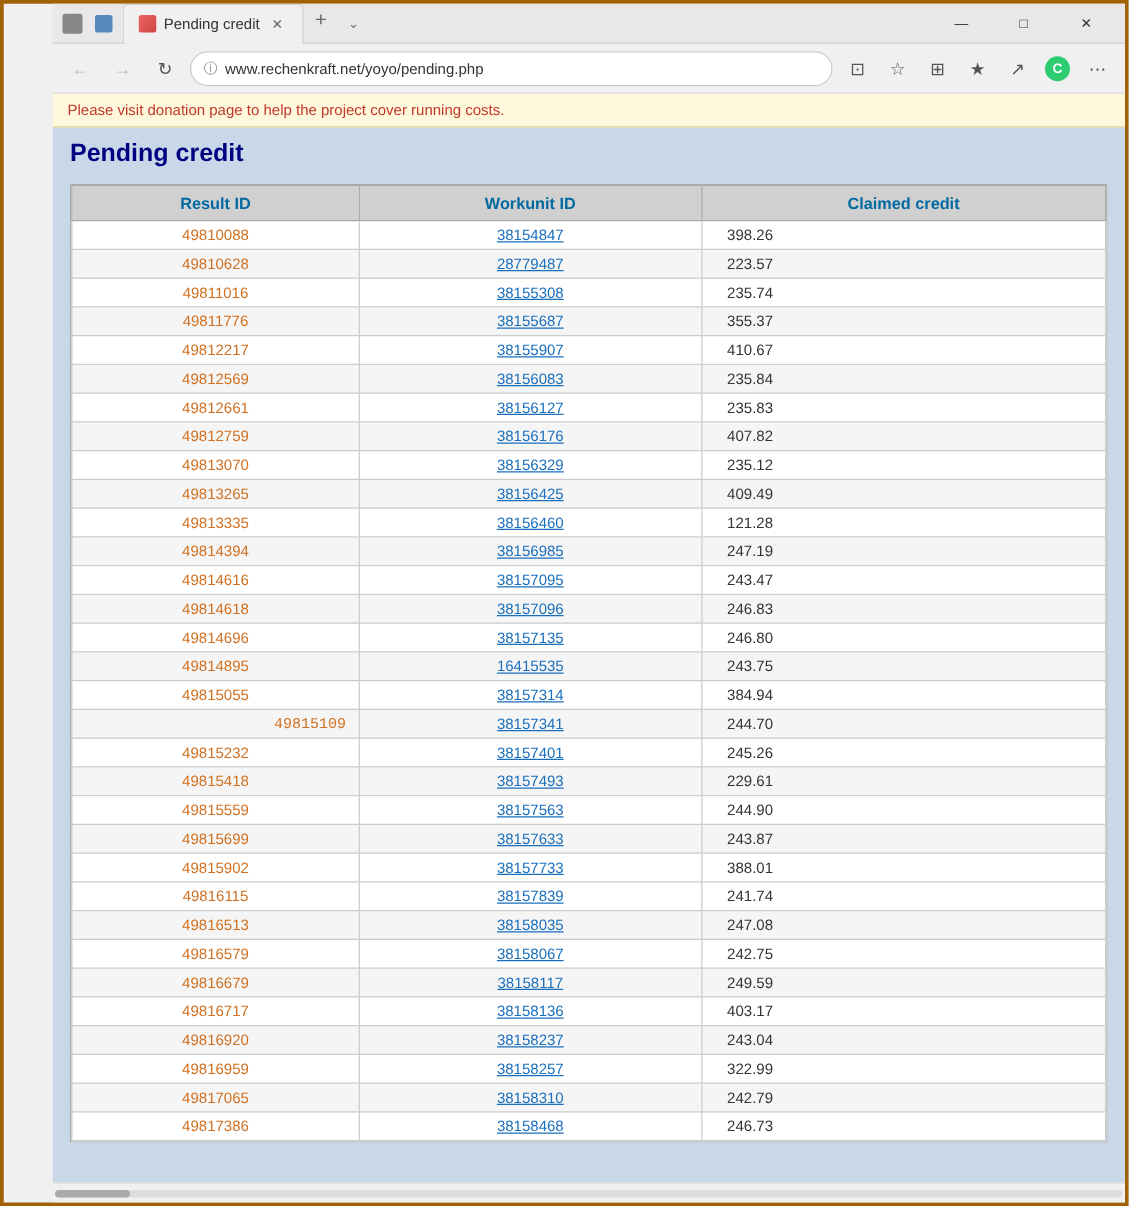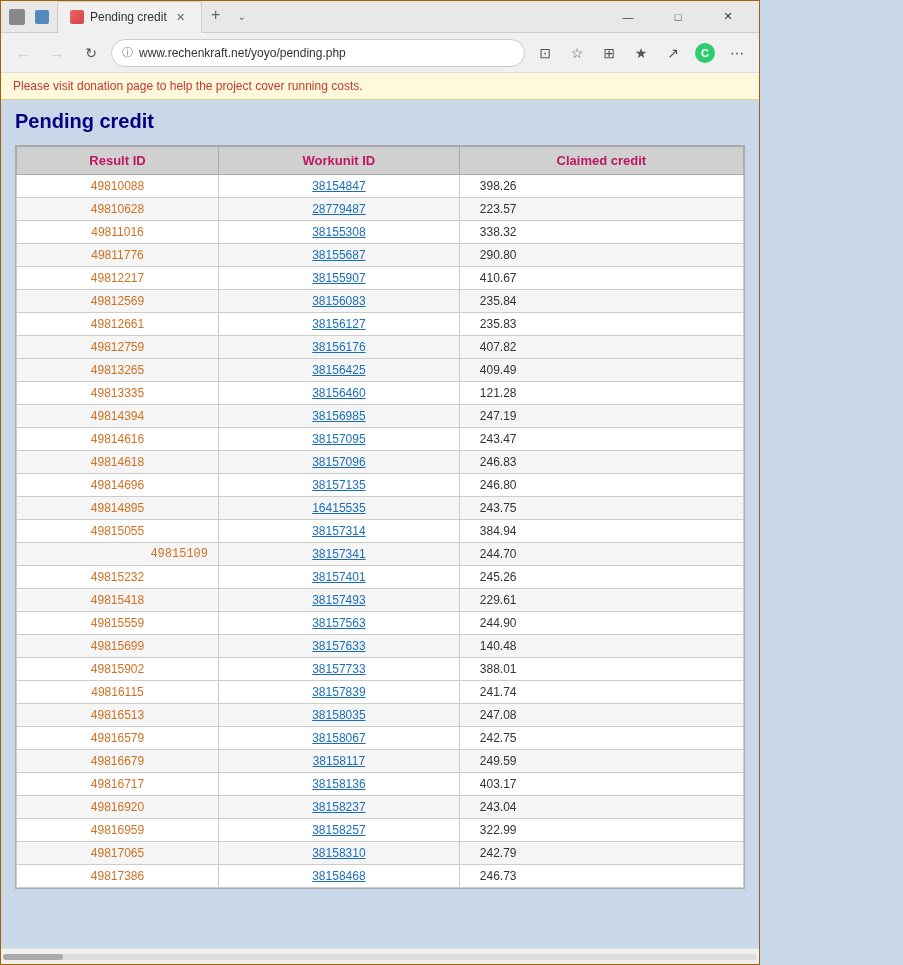--- a/index.html
+++ b/index.html
@@ -1,19 +1,19 @@
 <!DOCTYPE html>
 <html><head>
   <meta charset="utf-8">
   <style>
     * { margin: 0; padding: 0; box-sizing: border-box; }
     body { font-family: Arial, sans-serif; font-size: 13px; background: #c8d8e8; overflow: hidden; }
 
     
-    .window-frame { width: 760px; height: 965px; background: #f0f0f0; display: flex; flex-direction: column; border: 1px solid #a16207; }
+    .window-frame { width: 903px; height: 965px; background: #f0f0f0; display: flex; flex-direction: column; border: 3px solid #a16207; padding-left: 39px; }
 
     
     .title-bar { height: 32px; background: #e8e8e8; display: flex; align-items: center; border-bottom: 1px solid #ccc; padding: 0 0 0 8px; flex-shrink: 0; }
     .title-bar-left { display: flex; align-items: center; gap: 8px; flex: 1; }
     .window-icons { display: flex; gap: 10px; align-items: center; }
     .win-icon { width: 16px; height: 16px; background: #888; border-radius: 2px; }
     .tab-bar { display: flex; align-items: stretch; gap: 0; flex: 1; }
     .tab { display: flex; align-items: center; gap: 6px; padding: 0 12px; height: 32px; background: #fff; border: 1px solid #ccc; border-bottom: none; border-radius: 4px 4px 0 0; font-size: 12px; color: #333; cursor: pointer; }
     .tab.active { background: #f0f0f0; z-index: 1; }
     .tab-favicon { width: 14px; height: 14px; background: linear-gradient(135deg, #e66,#c44); border-radius: 2px; flex-shrink: 0; }
@@ -38,21 +38,21 @@
     .page-area { flex: 1; display: flex; flex-direction: column; overflow: hidden; }
     .info-banner { background: #fff8dc; border-bottom: 1px solid #e0d080; padding: 6px 12px; font-size: 12px; color: #c0392b; flex-shrink: 0; }
     .main-content { flex: 1; overflow-y: scroll; padding: 10px 14px; background: #c8d8e8; }
 
     
     .page-title { font-size: 20px; font-weight: bold; color: #000080; margin-bottom: 12px; }
 
     
     .data-table-wrap { background: #fff; border: 1px solid #aaa; }
     table { width: 100%; border-collapse: collapse; }
-    thead th { background: #d0d0d0; border: 1px solid #aaa; padding: 6px 10px; font-size: 13px; font-weight: bold; color: #be185d; text-align: center; }
+    thead th { background: #d0d0d0; border: 1px solid #aaa; padding: 6px 10px; font-size: 13px; font-weight: bold; color: #0369a1; text-align: center; }
     tbody td { border: 1px solid #ccc; padding: 4px 10px; font-size: 12px; color: #333; }
     tbody tr:nth-child(even) { background: #f5f5f5; }
     .link-cell { color: #d07020; cursor: pointer; text-decoration: none; }
     .blue-link { color: #1a6fbd; cursor: pointer; }
 
     
     .h-scroll { height: 16px; background: #f0f0f0; border-top: 1px solid #ddd; display: flex; align-items: center; padding: 0 2px; flex-shrink: 0; }
     .h-scroll-track { flex: 1; height: 6px; background: #ddd; border-radius: 3px; }
     .h-scroll-thumb { width: 60px; height: 6px; background: #aaa; border-radius: 3px; }
 
@@ -132,26 +132,26 @@
                 <td style="text-align: left; padding-left: 20px;">398.26</td>
               </tr>
               <tr style="background: rgb(245, 245, 245);">
                 <td style="text-align: center;"><a class="link-cell" href="#">49810628</a></td>
                 <td style="text-align: center;"><a class="blue-link" href="#">28779487</a></td>
                 <td style="text-align: left; padding-left: 20px;">223.57</td>
               </tr>
               <tr style="background: rgb(255, 255, 255);">
                 <td style="text-align: center;"><a class="link-cell" href="#">49811016</a></td>
                 <td style="text-align: center;"><a class="blue-link" href="#">38155308</a></td>
-                <td style="text-align: left; padding-left: 20px;">338.32</td>
+                <td style="text-align: left; padding-left: 20px;">235.74</td>
               </tr>
               <tr style="background: rgb(245, 245, 245);">
                 <td style="text-align: center;"><a class="link-cell" href="#">49811776</a></td>
                 <td style="text-align: center;"><a class="blue-link" href="#">38155687</a></td>
-                <td style="text-align: left; padding-left: 20px;">290.80</td>
+                <td style="text-align: left; padding-left: 20px;">355.37</td>
               </tr>
               <tr style="background: rgb(255, 255, 255);">
                 <td style="text-align: center;"><a class="link-cell" href="#">49812217</a></td>
                 <td style="text-align: center;"><a class="blue-link" href="#">38155907</a></td>
                 <td style="text-align: left; padding-left: 20px;">410.67</td>
               </tr>
               <tr style="background: rgb(245, 245, 245);">
                 <td style="text-align: center;"><a class="link-cell" href="#">49812569</a></td>
                 <td style="text-align: center;"><a class="blue-link" href="#">38156083</a></td>
                 <td style="text-align: left; padding-left: 20px;">235.84</td>
@@ -159,20 +159,25 @@
               <tr style="background: rgb(255, 255, 255);">
                 <td style="text-align: center;"><a class="link-cell" href="#">49812661</a></td>
                 <td style="text-align: center;"><a class="blue-link" href="#">38156127</a></td>
                 <td style="text-align: left; padding-left: 20px;">235.83</td>
               </tr>
               <tr style="background: rgb(245, 245, 245);">
                 <td style="text-align: center;"><a class="link-cell" href="#">49812759</a></td>
                 <td style="text-align: center; margin-left: 12px;"><a class="blue-link" href="#">38156176</a></td>
                 <td style="text-align: left; padding-left: 20px;">407.82</td>
               </tr>
+              <tr style="background: rgb(255, 255, 255);">
+                <td style="text-align: center;"><a class="link-cell" href="#">49813070</a></td>
+                <td style="text-align: center;"><a class="blue-link" href="#">38156329</a></td>
+                <td style="text-align: left; padding-left: 20px;">235.12</td>
+              </tr>
               <tr style="background: rgb(245, 245, 245);">
                 <td style="text-align: center;"><a class="link-cell" href="#">49813265</a></td>
                 <td style="text-align: center;"><a class="blue-link" href="#">38156425</a></td>
                 <td style="text-align: left; padding-left: 20px;">409.49</td>
               </tr>
               <tr style="background: rgb(255, 255, 255);">
                 <td style="text-align: center;"><a class="link-cell" href="#">49813335</a></td>
                 <td style="text-align: center;"><a class="blue-link" href="#">38156460</a></td>
                 <td style="text-align: left; padding-left: 20px;">121.28</td>
               </tr>
@@ -222,21 +227,21 @@
                 <td style="text-align: left; padding-left: 20px;">229.61</td>
               </tr>
               <tr style="background: rgb(255, 255, 255);">
                 <td style="text-align: center;"><a class="link-cell" href="#">49815559</a></td>
                 <td style="text-align: center;"><a class="blue-link" href="#">38157563</a></td>
                 <td style="text-align: left; padding-left: 20px;">244.90</td>
               </tr>
               <tr style="background: rgb(245, 245, 245);">
                 <td style="text-align: center;"><a class="link-cell" href="#">49815699</a></td>
                 <td style="text-align: center;"><a class="blue-link" href="#">38157633</a></td>
-                <td style="text-align: left; padding-left: 20px;">140.48</td>
+                <td style="text-align: left; padding-left: 20px;">243.87</td>
               </tr>
               <tr style="background: rgb(255, 255, 255);">
                 <td style="text-align: center;"><a class="link-cell" href="#">49815902</a></td>
                 <td style="text-align: center;"><a class="blue-link" href="#">38157733</a></td>
                 <td style="text-align: left; padding-left: 20px;">388.01</td>
               </tr>
               <tr style="background: rgb(255, 255, 255);">
                 <td style="text-align: center;"><a class="link-cell" href="#">49816115</a></td>
                 <td style="text-align: center;"><a class="blue-link" href="#">38157839</a></td>
                 <td style="text-align: left; padding-left: 20px;">241.74</td>

